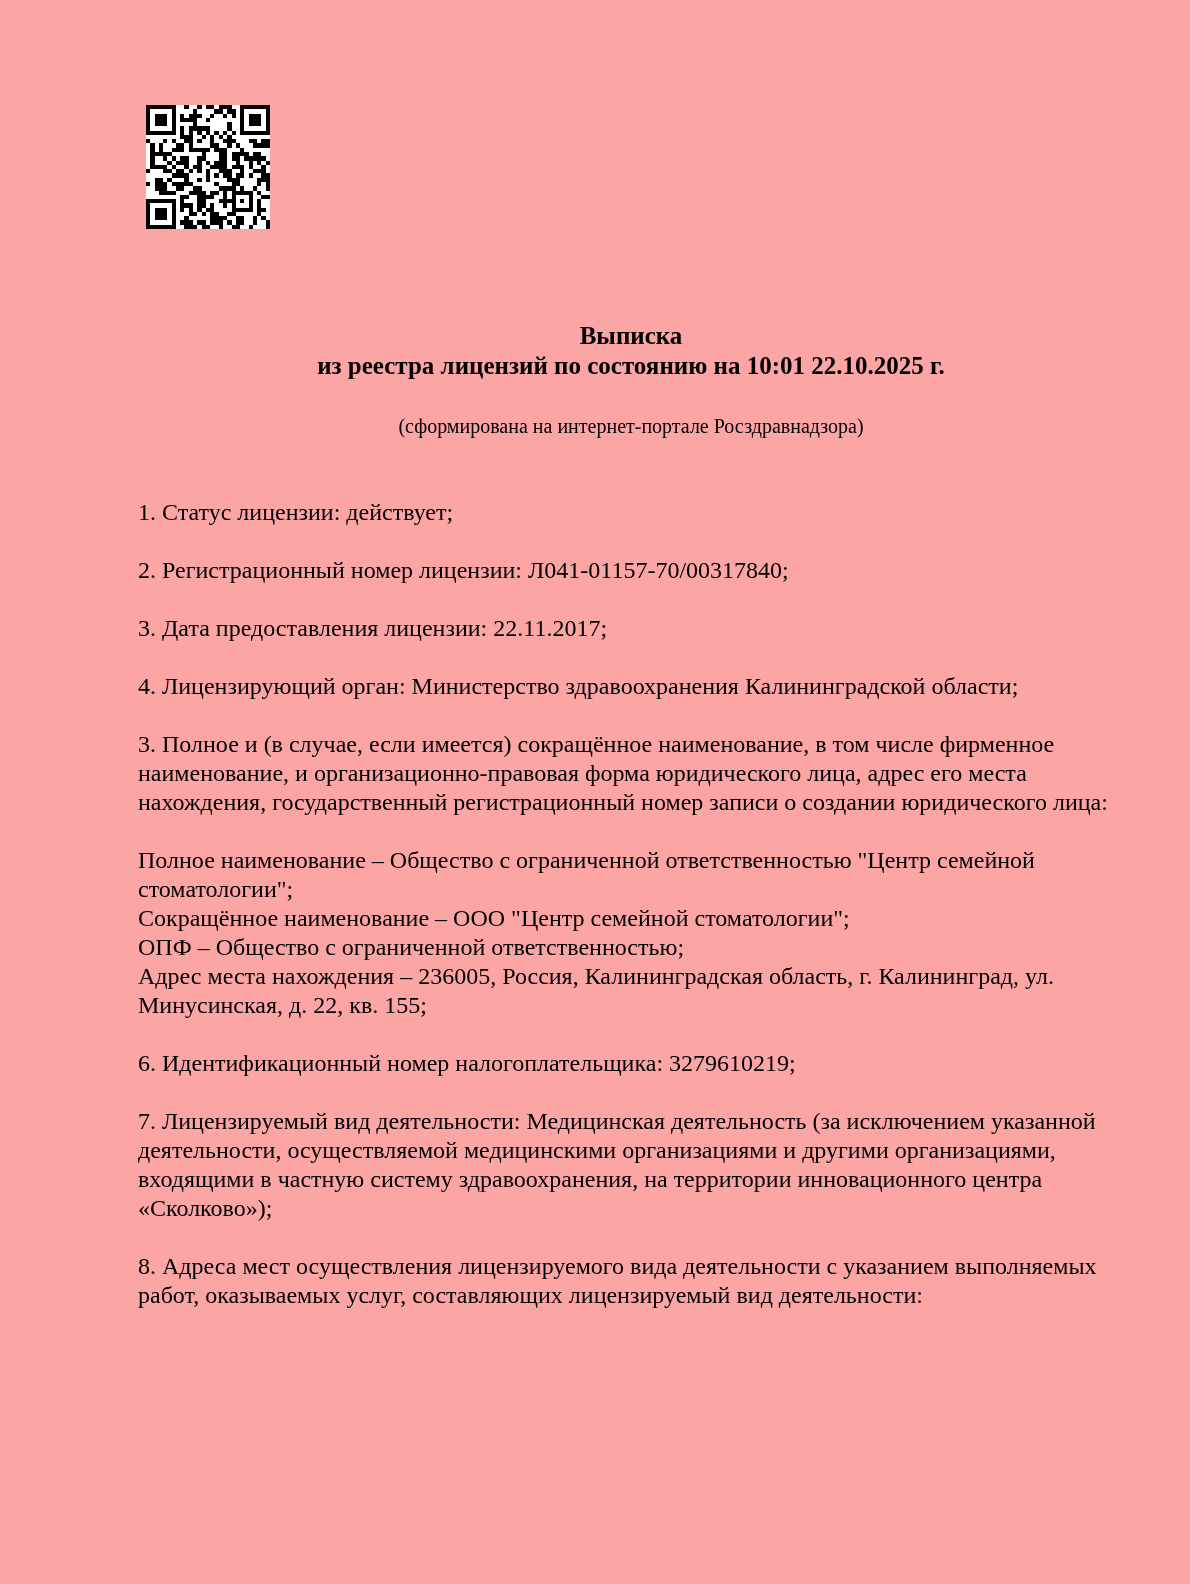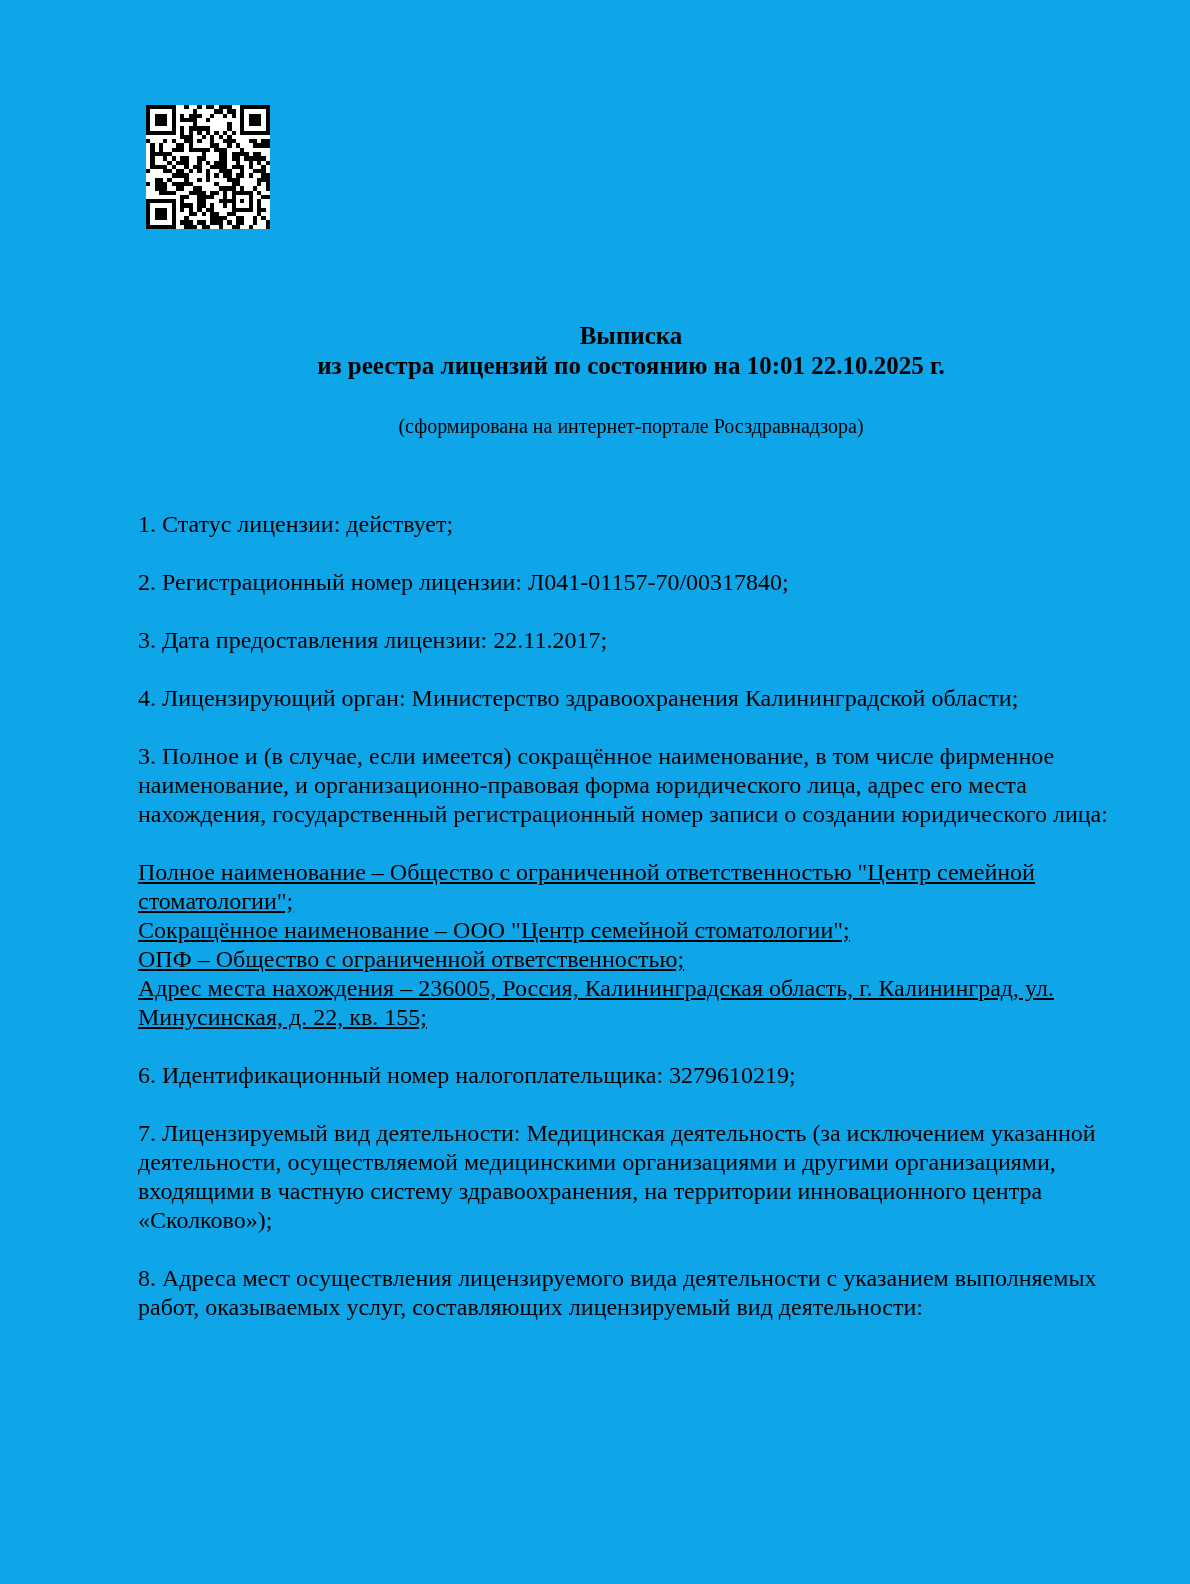--- a/index.html
+++ b/index.html
@@ -7,21 +7,21 @@
   body {
     width: 1190px; height: 1584px;
     font-family: "Liberation Serif", "DejaVu Serif", serif;
     color: #000000;
     position: relative;
     overflow: hidden;
   }
   .page {
     position: relative;
     width: 1190px; height: 1584px;
-    background: #0ea5e9;
+    background: #fca5a5;
   }
   .qr-wrap {
     position: absolute;
     left: 146px; top: 105px;
     width: 124px; height: 124px;
   }
   .qr-wrap svg { display: block; width: 124px; height: 124px; }
   .title-block {
     position: absolute;
     left: 138px; top: 321px; width: 986px;
@@ -37,22 +37,22 @@
     font-size: 20px;
     line-height: 24px;
   }
   .doc-body {
     position: absolute;
     left: 138px; top: 494px; width: 986px;
     font-size: 24px;
     line-height: 29px;
     text-align: left;
   }
-  .doc-body p.para { margin: 16px 0 29px 0; }
-  .org-block { margin: 12px 0 29px 0; text-decoration: underline; }
+  .doc-body p.para { margin: 4px 0 29px 0; }
+  .org-block { margin: 12px 0 29px 0; }
   .org-block p { margin: 0; }
 </style>
 </head>
 <body>
 
 <div class="page">
 
   <div class="qr-wrap">
     <svg id="qr-svg" viewBox="0 0 29 29" shape-rendering="crispEdges" xmlns="http://www.w3.org/2000/svg">
         <rect x="0" y="0" width="29" height="29" fill="#fff"></rect>

